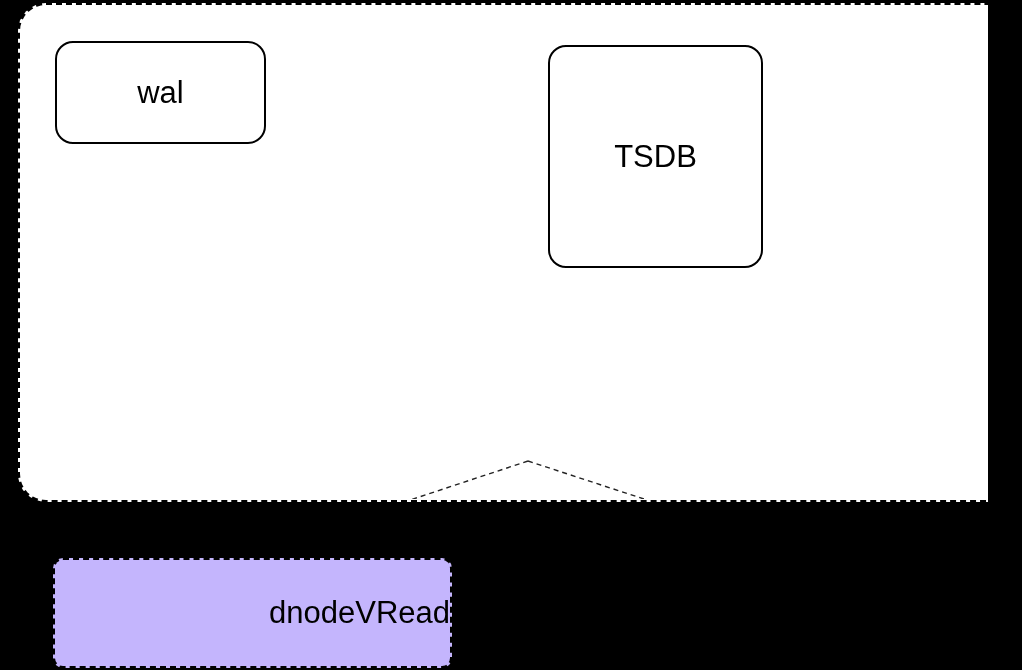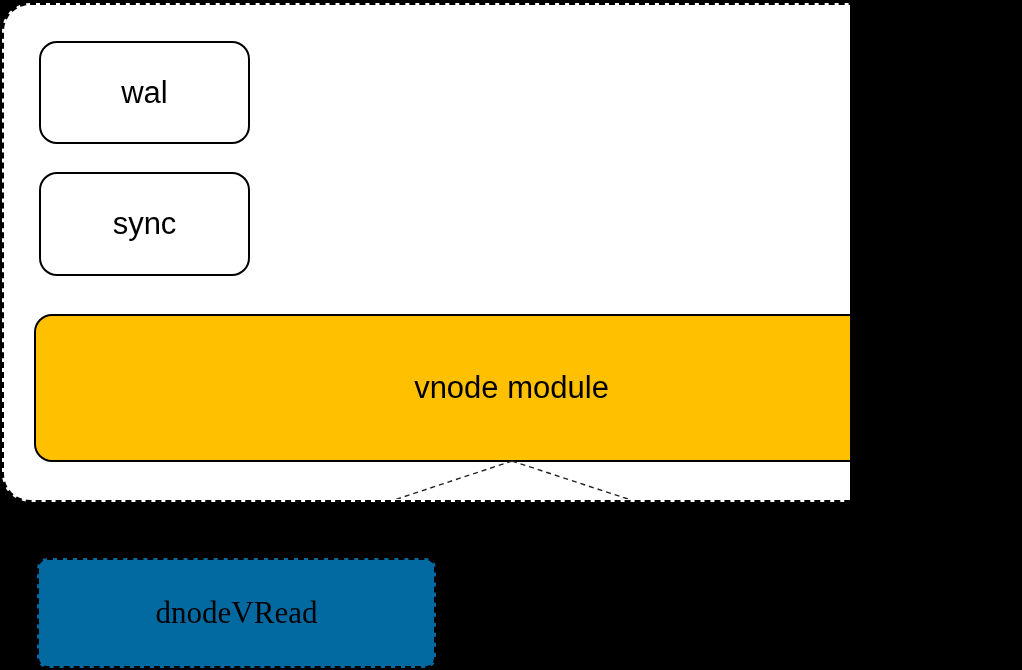--- a/index.html
+++ b/index.html
@@ -3,24 +3,25 @@
 <meta charset="utf-8">
 <style>
   html, body {
     margin: 0;
     padding: 0;
     background: #000000;
     font-family: "Liberation Sans", sans-serif;
   }
   .canvas {
     position: relative;
-    width: 850px;
+    width: 972px;
     height: 670px;
     background: #000000;
     overflow: hidden;
+    margin-left: 16px;
   }
   .vnode-container {
     position: absolute;
     left: 2px;
     top: 3px;
     width: 1016px;
     height: 499px;
     box-sizing: border-box;
     background: #ffffff;
     border: 2.5px dashed #000000;
@@ -69,56 +70,52 @@
     pointer-events: none;
   }
   .connector-svg line {
     stroke: #222222;
     stroke-width: 1.4;
     stroke-dasharray: 5 4;
   }
   .dnode-box {
     position: absolute;
     box-sizing: border-box;
-    background: #0369a1;
+    background: #c4b5fd;
     border: 2.5px dashed #000000;
     border-radius: 10px;
     display: flex;
     align-items: center;
-    justify-content: center;
+    justify-content: flex-end;
     font-size: 31px;
     color: #000000;
-    font-family: Liberation Serif, serif;
   }
   .dnode-read  { left: 37px;  top: 558px; width: 399px; height: 110px; }
   .dnode-write { left: 608px; top: 558px; width: 380px; height: 110px; }
   .label { white-space: nowrap; }
 </style>
 </head>
 <body>
 
 <div class="canvas" style="background: rgb(0, 0, 0);">
 
   <div class="vnode-container">
 
     <div class="module-box box-wal">
       <span class="label">wal</span>
     </div>
 
 
-    <div class="module-box box-sync">
-      <span class="label">sync</span>
+
+
+    <div class="module-box box-tsdb">
+      <span class="label">TSDB</span>
     </div>
 
 
-
-
-    <div class="vnode-module" style="background: rgb(255, 192, 0);">
-      <span class="label">vnode module</span>
-    </div>
 
     <svg class="connector-svg" viewBox="0 0 1011 494">
       <line x1="508" y1="456" x2="387" y2="496" style="stroke: rgb(34, 34, 34);"></line>
       <line x1="508" y1="456" x2="630" y2="496" style="stroke: rgb(34, 34, 34);"></line>
     </svg>
 
   </div>
 
   <div class="dnode-box dnode-read">
     <span class="label">dnodeVRead</span>

